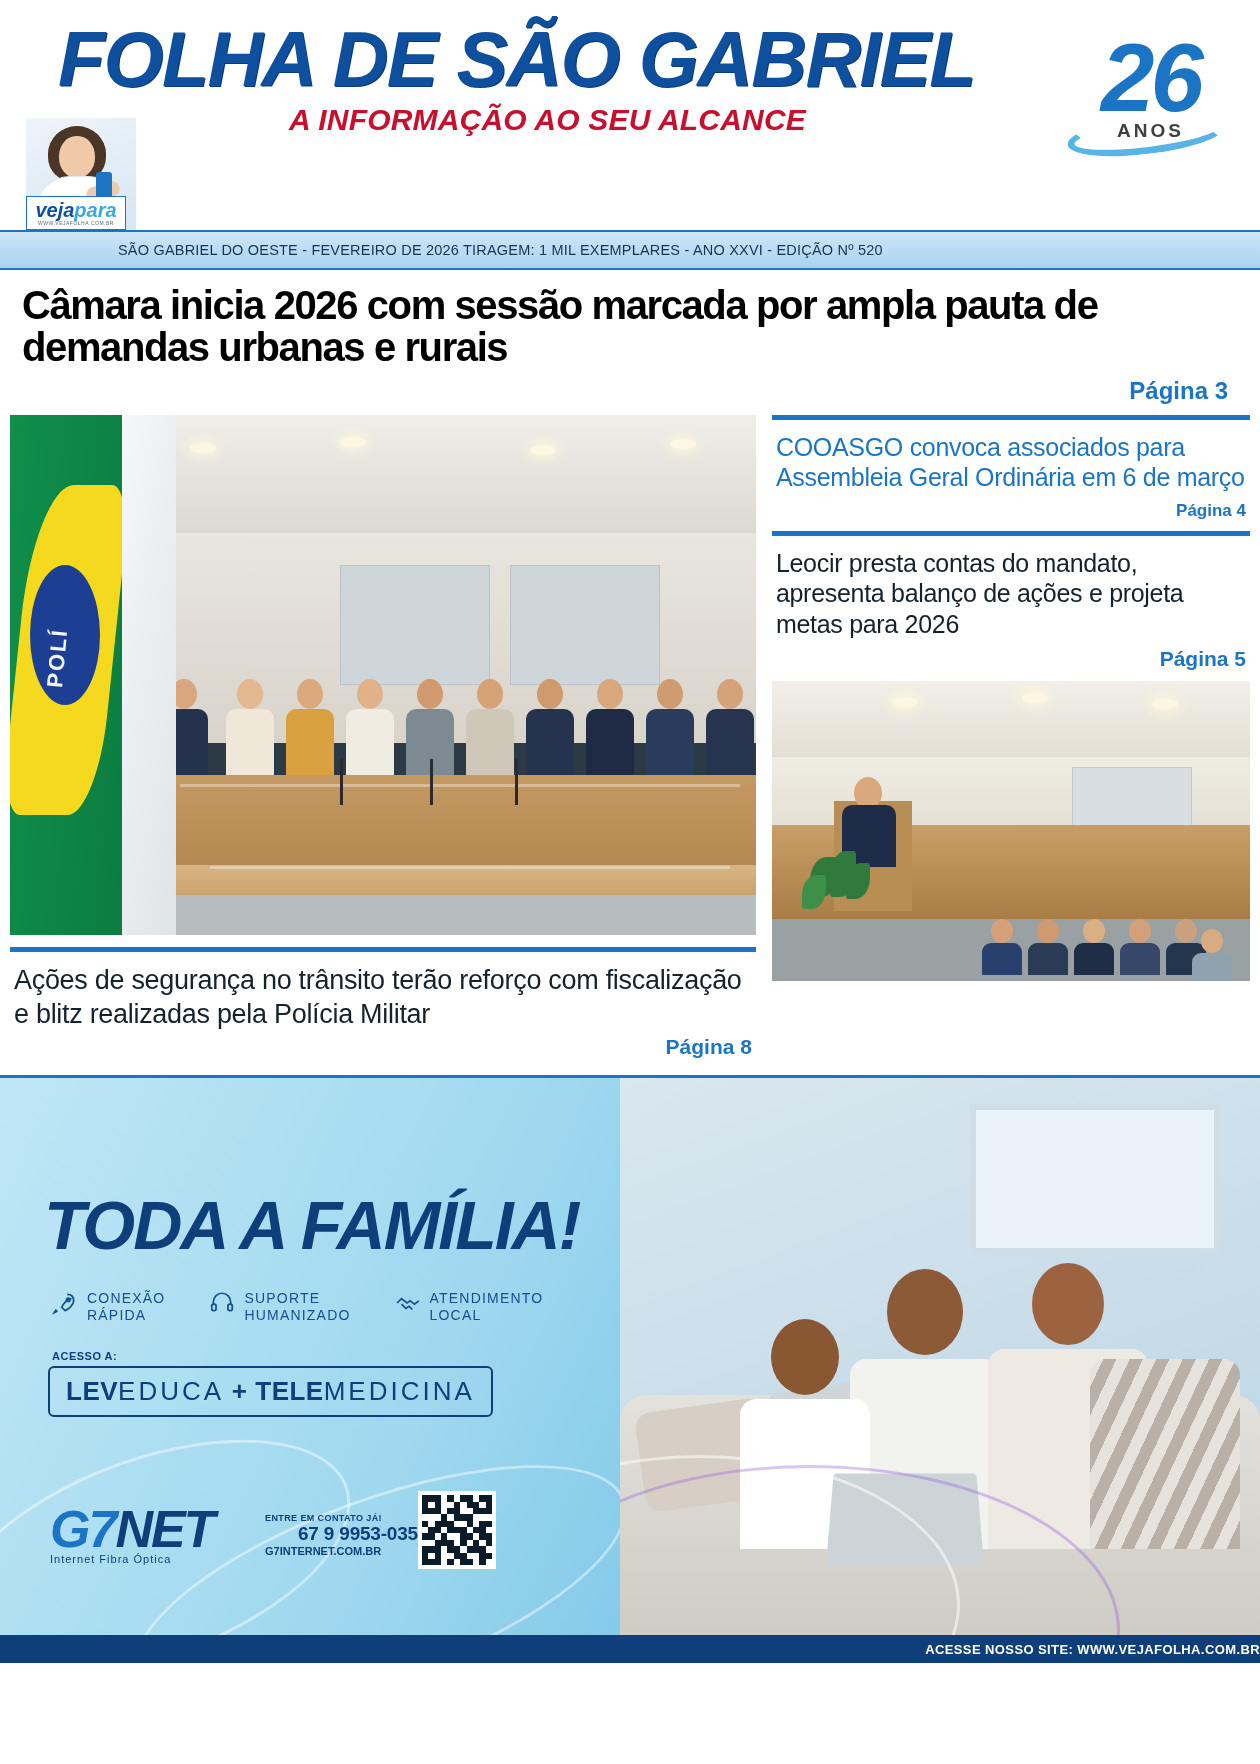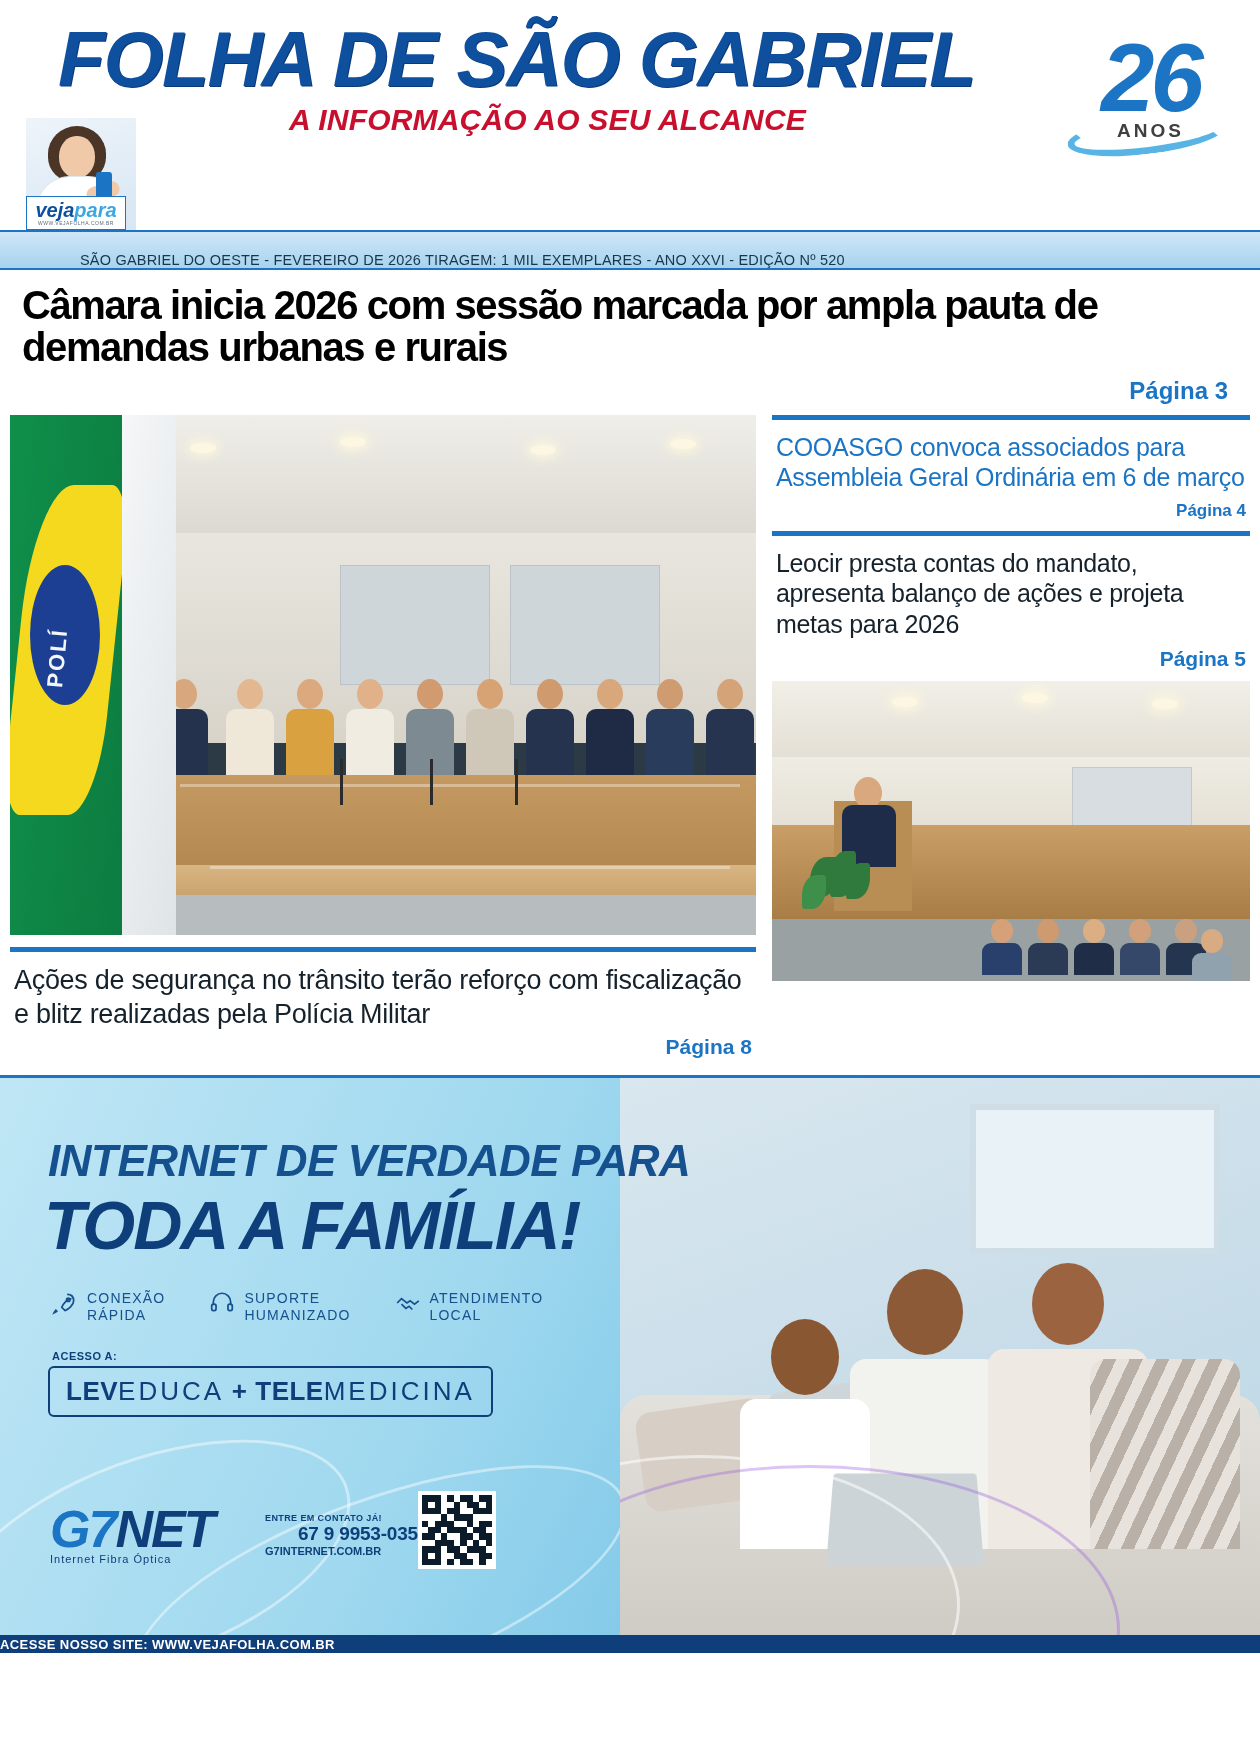--- a/index.html
+++ b/index.html
@@ -112,22 +112,22 @@
   .vf-main .vf-light { color: #3aa7e0; }
   .vf-sub { font-size: 5px; color: #5a6b7a; letter-spacing: .5px; }
 
   
   .datebar {
     height: 40px;
     background: linear-gradient(180deg,#cfe6f7 0%, #a7d3ef 100%);
     border-top: 2px solid #1b74c4;
     border-bottom: 2px solid #1b74c4;
     display: flex;
-    align-items: flex-end;
-    padding-left: 80px;
+    align-items: center;
+    padding-left: 118px;
   }
   .datebar-text {
     font-size: 14.5px;
     color: #17364d;
     letter-spacing: .2px;
     font-weight: 500;
   }
 
   
   .lead {
@@ -299,24 +299,24 @@
   .adp-sofa { position:absolute; left:0; bottom:0; width:100%; height:240px; background:linear-gradient(180deg,#e3e1dc,#cfccc5); border-radius:26px 26px 0 0; }
   .adp-cushion { position:absolute; bottom:150px; width:130px; height:100px; background:#cfd6d9; border-radius:16px; transform:rotate(-8deg); }
   .adp-p { position:absolute; bottom:86px; }
   .adp-head { border-radius:50%; }
   .adp-body { border-radius:16px 16px 0 0; }
   .adp-laptop { position:absolute; left:210px; bottom:70px; width:150px; height:96px; background:#cdd4d8; transform: perspective(300px) rotateX(18deg); border-radius:4px; }
   .adp-wave { position:absolute; border:3px solid rgba(255,255,255,.55); border-radius:50%; }
 
   
   .footer {
-    height: 18px;
+    height: 28px;
     background: #0f3f7a;
     color: #ffffff;
-    display: flex; align-items: center; justify-content: flex-start;
+    display: flex; align-items: center; justify-content: flex-end;
     font-size: 13px; font-weight: bold; letter-spacing: .4px;
   }
 </style>
 </head>
 <body>
 
 <div class="page">
 
   <div class="masthead">
     <div class="masthead-title">FOLHA DE SÃO GABRIEL</div>
@@ -513,21 +513,20 @@
 
       <div class="adp-p" style="left:120px;">
         <div class="adp-head" style="width:68px;height:76px;background:#8a5733;margin:0 auto 4px;"></div>
         <div class="adp-body" style="width:130px;height:150px;background:#ffffff;"></div>
       </div>
       <div class="adp-laptop"></div>
       <div class="adp-wave" style="left:-180px; bottom:-120px; width:520px; height:300px;"></div>
       <div class="adp-wave" style="left:-120px; bottom:-160px; width:620px; height:330px; border-color:rgba(150,90,220,.35);"></div>
     </div>
 
-    <div class="ad-head1">INTERNET DE VERDADE PARA</div>
     <div class="ad-head2">TODA A FAMÍLIA!</div>
 
     <div class="ad-features">
       <div class="ad-feat">
         <span class="ad-feat-ic">
           <svg viewBox="0 0 24 24" width="26" height="26" fill="none" stroke="#15508f" stroke-width="1.6">
               <path d="M5 19c-1 1-3 2-3 2s1-2 2-3"></path>
               <path d="M14 4c4 0 6 2 6 6 0 4-5 8-8 9l-3-3c1-3 5-8 9-8"></path>
               <circle cx="15" cy="9" r="1.6"></circle>
             </svg>

